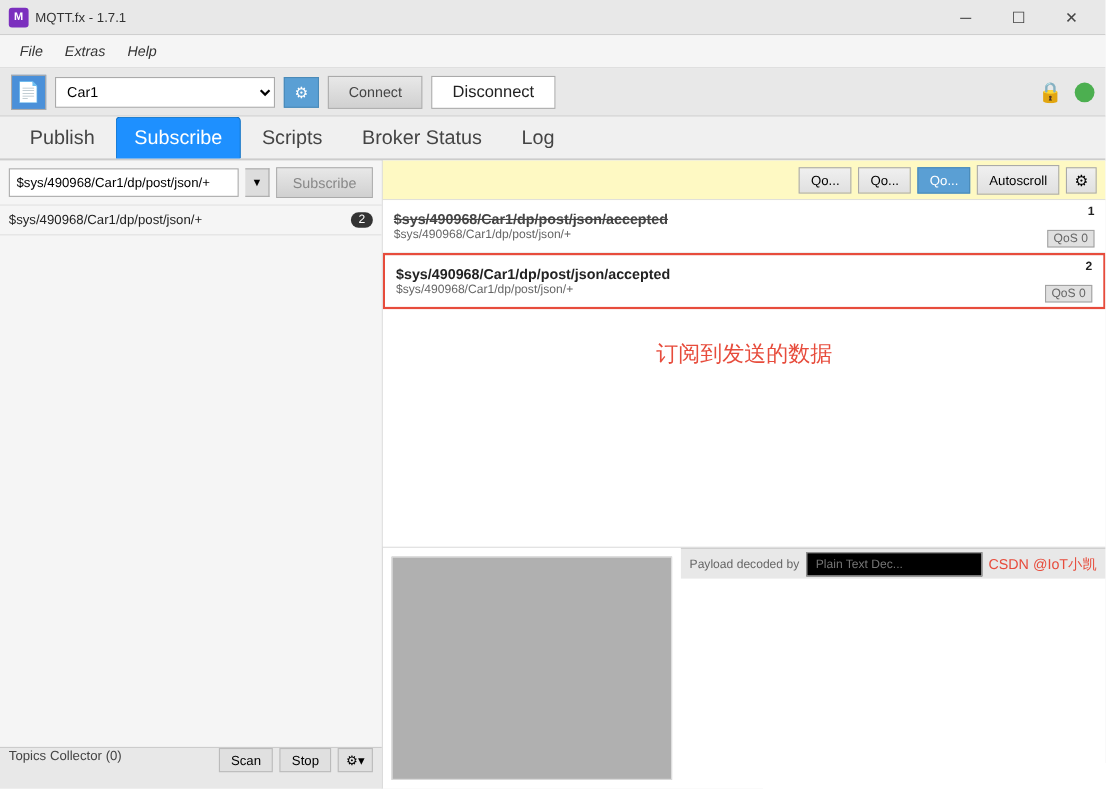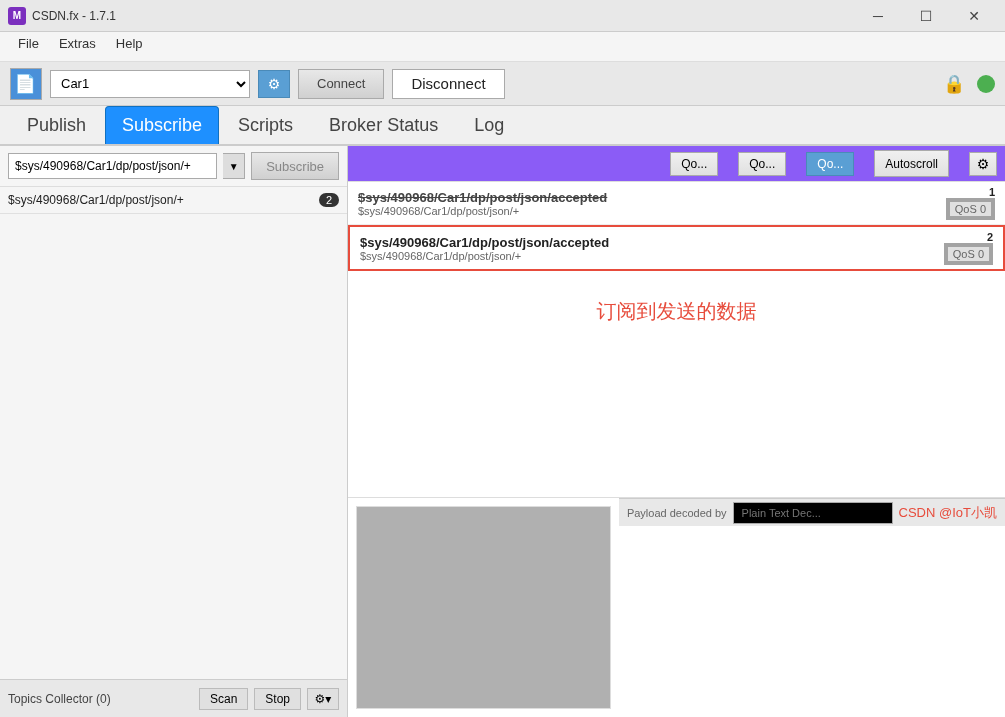--- a/index.html
+++ b/index.html
@@ -31,22 +31,24 @@
       font-size: 14px;
       color: #444;
       display: flex; align-items: center; justify-content: center;
     }
 
     
     .menubar {
       background: #f5f5f5;
       height: 30px;
       display: flex;
+      align-items: center;
       padding: 0 8px;
       border-bottom: 1px solid #ddd;
+      font-style: italic;
     }
     .menubar-item {
       padding: 4px 10px;
       cursor: pointer;
       font-size: 13px;
       color: #333;
     }
 
     
     .toolbar {
@@ -258,21 +260,20 @@
       cursor: pointer;
       font-size: 11px;
     }
 
     
     .topics-collector {
       height: 38px;
       background: #e8e8e8;
       border-top: 1px solid #ccc;
       display: flex;
-      align-items: center;
       padding: 0 8px;
       gap: 6px;
     }
     .topics-title {
       font-size: 12px;
       color: #444;
       flex: 1;
     }
     .scan-btn, .stop-btn {
       height: 22px;
@@ -314,22 +315,23 @@
       color: #666;
       text-align: right;
     }
     .msg-num {
       font-weight: bold;
       color: #222;
     }
     .msg-qos {
       background: #e0e0e0;
       padding: 1px 5px;
-      border: 4px solid #a3a3a3;
-      font-size: 11px;
+      border: 1px solid #a3a3a3;
+      font-size: 11px;
+      margin-top: 11px;
     }
 
     
     .center-text-area {
       flex: 1;
       display: flex;
       align-items: center;
       justify-content: center;
       min-height: 80px;
     }
@@ -379,21 +381,21 @@
       margin-left: auto;
     }
   </style>
 </head>
 <body>
 
 <div class="titlebar">
   <div class="titlebar-icon">
     <span>M</span>
   </div>
-  <span class="titlebar-title">CSDN.fx - 1.7.1</span>
+  <span class="titlebar-title">MQTT.fx - 1.7.1</span>
   <div class="titlebar-controls">
     <button class="titlebar-btn">─</button>
     <button class="titlebar-btn">☐</button>
     <button class="titlebar-btn close">✕</button>
   </div>
 </div>
 
 <div class="menubar">
   <span class="menubar-item">File</span>
   <span class="menubar-item">Extras</span>
@@ -458,21 +460,21 @@
       <button class="stop-btn">Stop</button>
       <div style="height:22px;width:32px;background:#e0e0e0;border:1px solid #bbb;display:flex;align-items:center;justify-content:center;cursor:pointer;font-size:12px;">
         <span>⚙▾</span>
       </div>
     </div>
 
   </div>
 
   <div class="right-panel">
 
-    <div style="display:flex; align-items:center; padding:4px 8px; gap:20px; background:#8b5cf6; border-bottom:1px solid #ddd;justify-content:center;">
+    <div style="display:flex; align-items:center; padding:4px 8px; gap:6px; background:#fef9c3; border-bottom:1px solid #ddd;justify-content:center;">
       <div style="flex:1;"></div>
       <button class="qos-btn">Qo...</button>
       <button class="qos-btn">Qo...</button>
       <button class="qos-btn active">Qo...</button>
       <button class="autoscroll-btn">Autoscroll</button>
       <div class="gear-small">
         <span>⚙</span>
       </div>
     </div>
 

